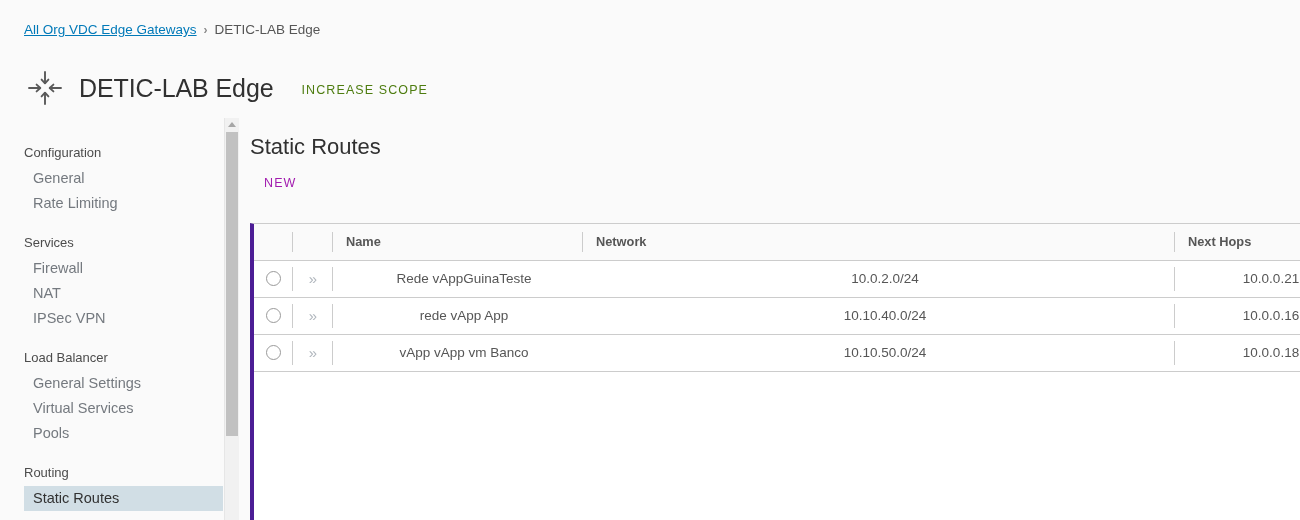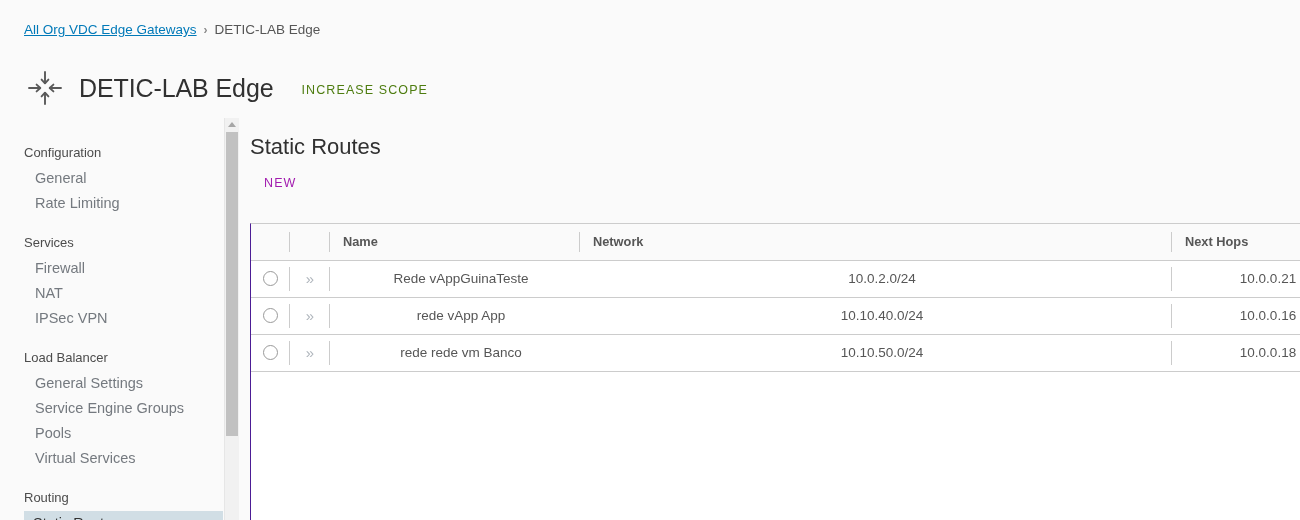--- a/index.html
+++ b/index.html
@@ -97,26 +97,25 @@
     font-size: 13px;
     color: #4c4c4c;
     padding: 0 0 0 24px;
     height: 26px;
     line-height: 26px;
     white-space: nowrap;
   }
   .nav-item {
     font-size: 14.5px;
     color: #74797f;
-    padding-left: 15px;
+    padding-left: 33px;
     height: 25px;
     line-height: 25px;
     white-space: nowrap;
     cursor: pointer;
-    margin-left: 20px;
   }
   .nav-item.selected {
     background: #d1dee5;
     color: #313131;
     margin-left: 24px;
     padding-left: 9px;
     width: 199px;
   }
   .nav-spacer { height: 14px; }
 
@@ -188,21 +187,21 @@
   }
 
   
   .grid-wrap {
     position: absolute;
     left: 11px;
     top: 105px;
     right: 0;
     bottom: 0;
     border-top: 1px solid #cccccc;
-    border-left: 1px solid #4c1d95;
+    border-left: 4px solid #4c1d95;
     background: #ffffff;
     overflow: hidden;
   }
   table.grid {
     width: 1100px;
     border-collapse: collapse;
     table-layout: fixed;
   }
   table.grid thead th {
     background: #fafafa;
@@ -317,23 +316,22 @@
         <div class="nav-item">Firewall</div>
         <div class="nav-item">NAT</div>
         <div class="nav-item">IPSec VPN</div>
       </div>
 
       <div class="nav-spacer"></div>
 
       <div>
         <div class="nav-group-label">Load Balancer</div>
         <div class="nav-item">General Settings</div>
-        <div class="nav-item">Service Engine Groups</div>
+        <div class="nav-item">Virtual Services</div>
         <div class="nav-item">Pools</div>
-        <div class="nav-item">Virtual Services</div>
       </div>
 
       <div class="nav-spacer"></div>
 
       <div>
         <div class="nav-group-label">Routing</div>
         <div class="nav-item selected">Static Routes</div>
       </div>
 
     </div>
@@ -385,21 +383,21 @@
             <td class="col-network">10.10.40.0/24</td>
             <td class="col-nexthop sep-inner">10.0.0.16</td>
           </tr>
           <tr>
             <td class="col-radio">
               <span class="radio-dot"></span>
             </td>
             <td class="col-expand sep-inner">
               <span class="chev">»</span>
             </td>
-            <td class="col-name sep-inner">rede rede vm Banco</td>
+            <td class="col-name sep-inner">vApp vApp vm Banco</td>
             <td class="col-network">10.10.50.0/24</td>
             <td class="col-nexthop sep-inner">10.0.0.18</td>
           </tr>
         </tbody>
       </table>
     </div>
   </div>
 
 </div>
 

